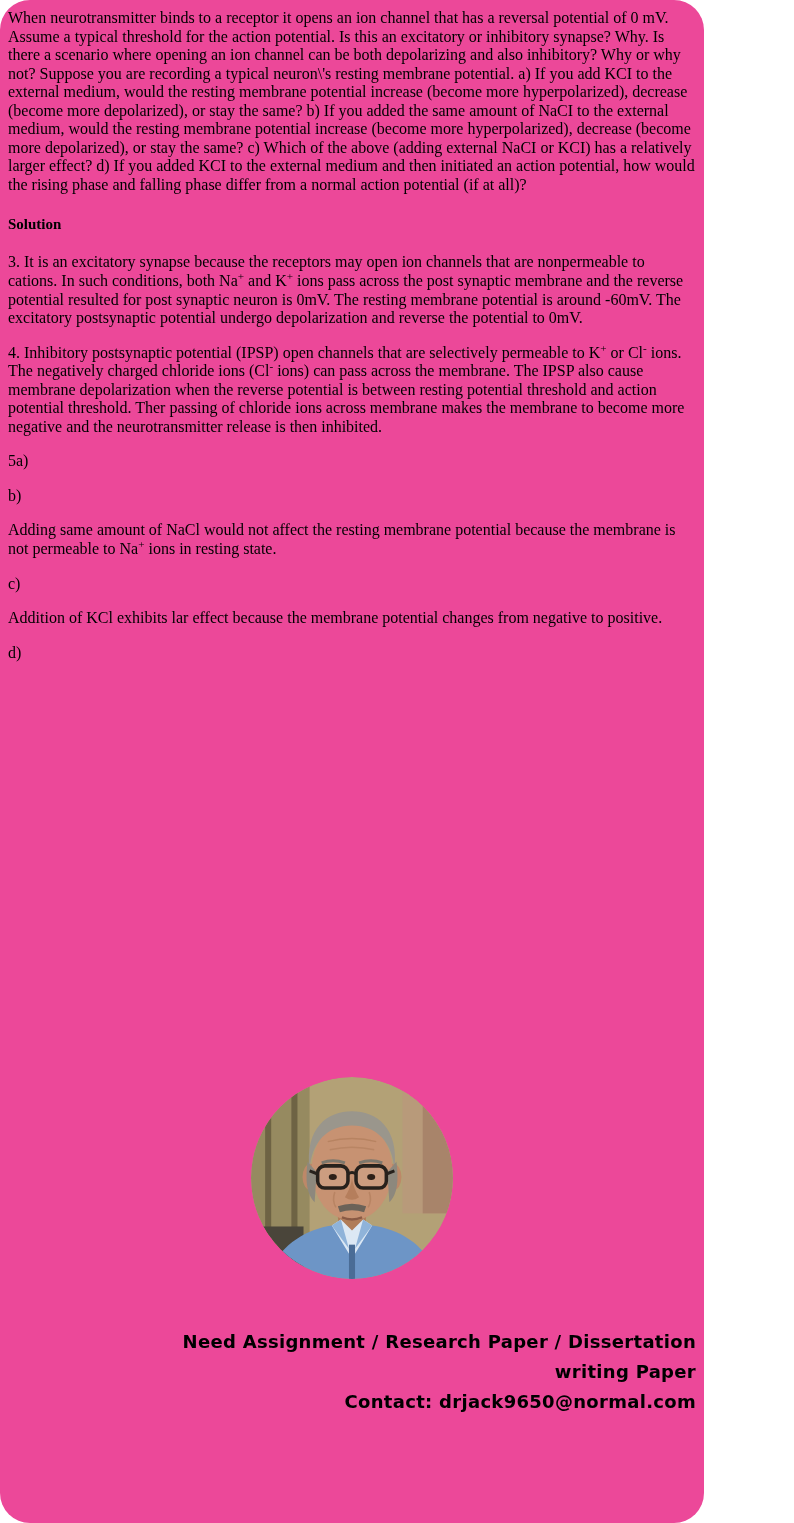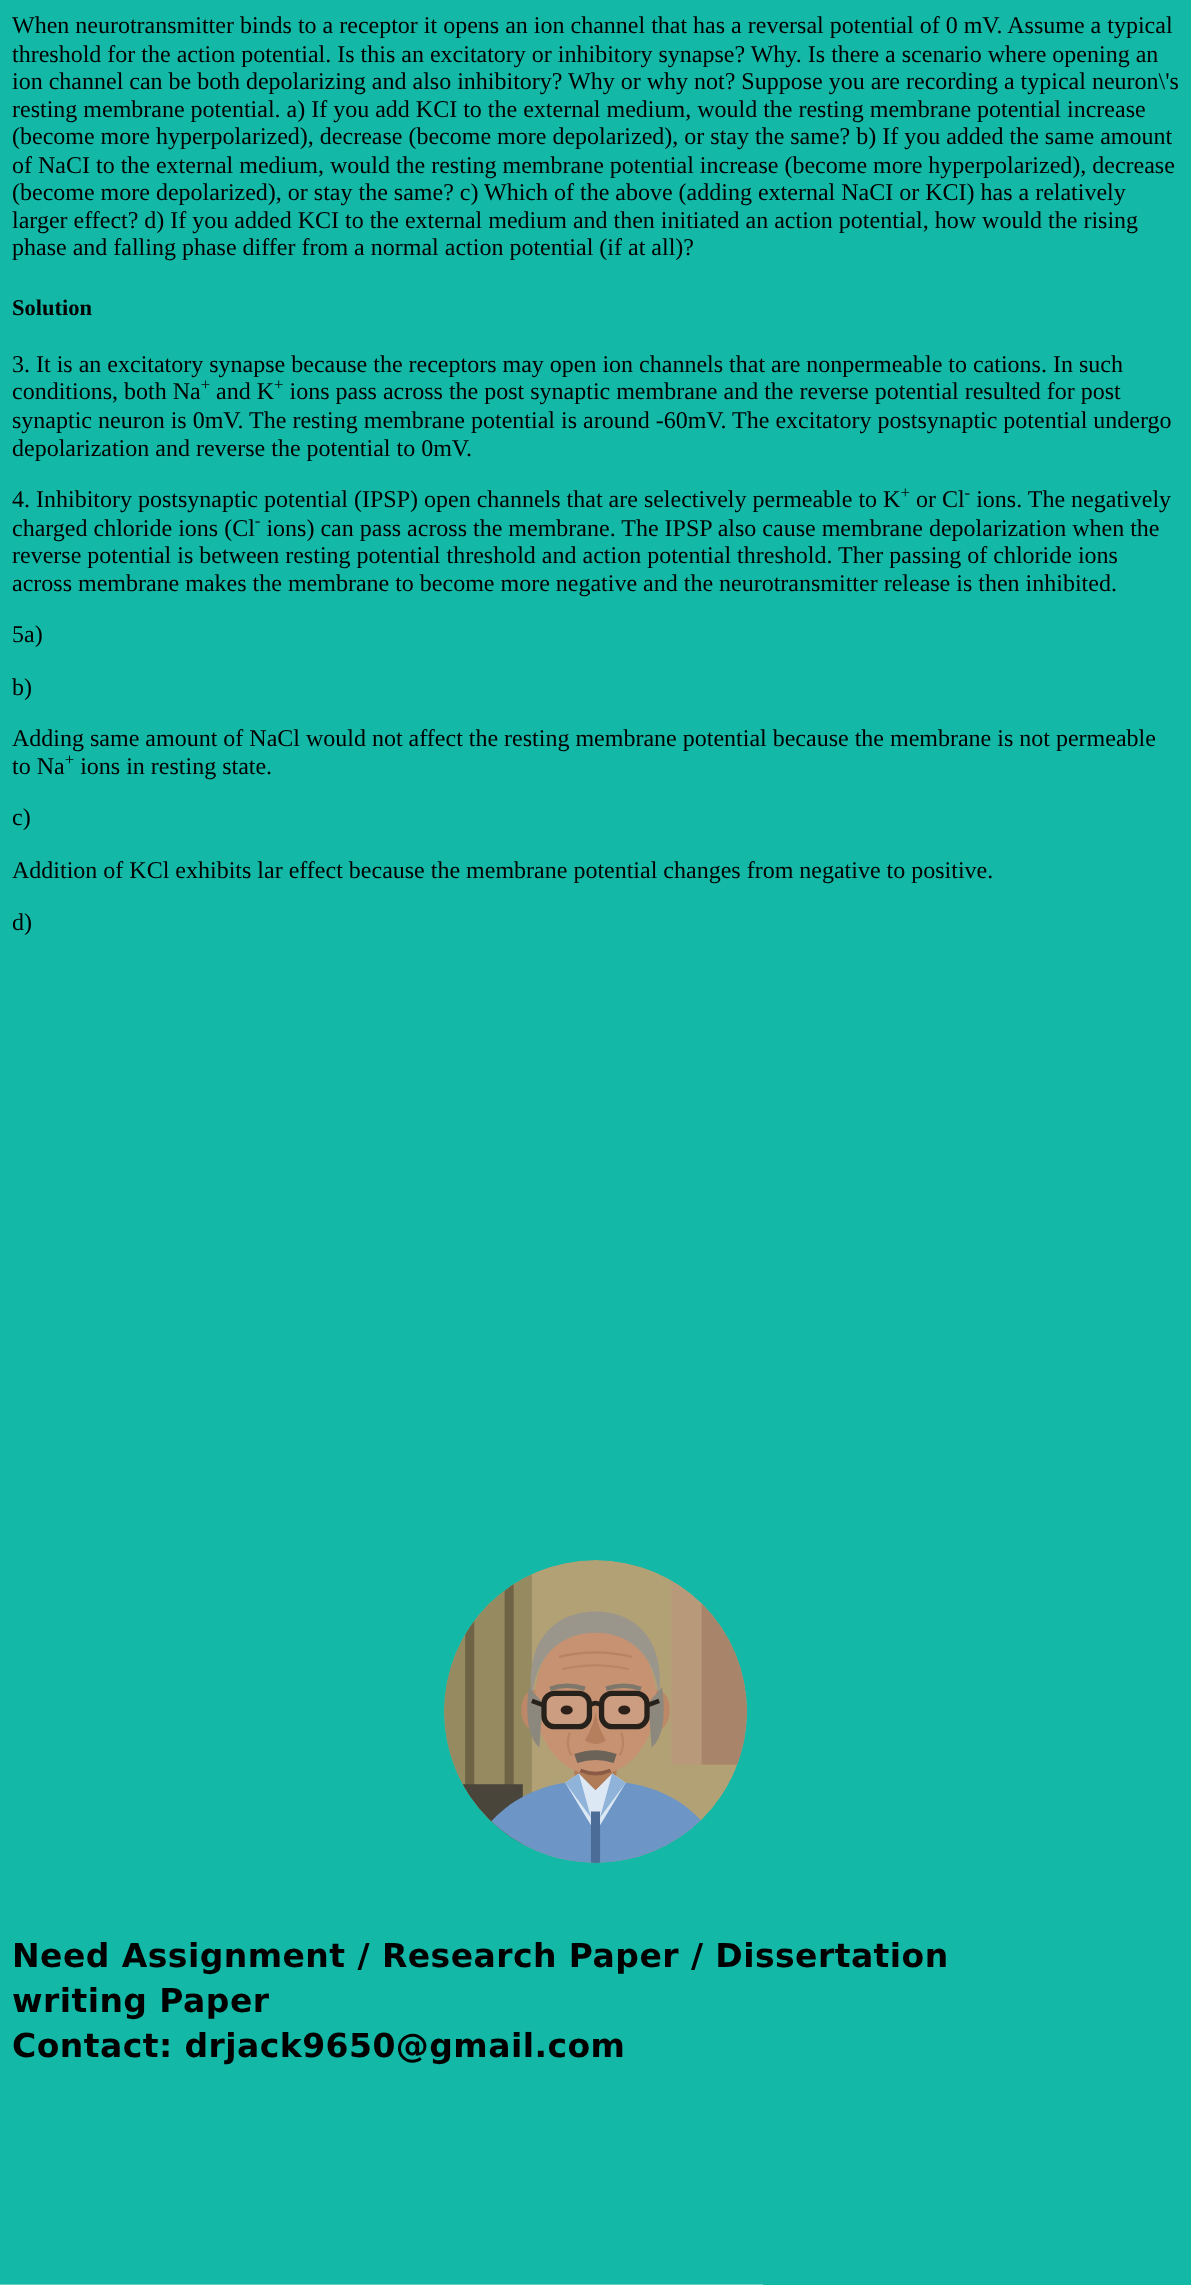--- a/index.html
+++ b/index.html
@@ -1,24 +1,25 @@
 <!DOCTYPE html>
 <html><head>
 <meta charset="utf-8">
 <style>
   * { box-sizing: border-box; }
   html, body { margin: 0; padding: 0; background: #ffffff; }
   .page {
-    width: 794px;
+    width: 704px;
     min-height: 1523px;
     padding: 9px 8px 20px 8px;
     font-family: "Liberation Serif", serif;
     font-size: 16px;
     color: #000000;
-    background: #14b8a6;
+    background: #ec4899;
+    border-radius: 30px;
   }
   .page > :first-child { margin-top: 0; }
   p.body-text {
     margin: 16px 0;
     line-height: 1.16;
     text-align: left;
   }
   sup { font-size: 70%; line-height: 0; }
   h2.solution-heading {
     font-family: "Liberation Serif", serif;
@@ -30,24 +31,24 @@
     width: 202px;
     height: 202px;
     margin: 415px auto 0 auto;
     border-radius: 50%;
     overflow: hidden;
     display: block;
   }
   .avatar-wrap svg { display: block; width: 202px; height: 202px; }
   .footer {
     margin-top: 48px;
-    text-align: left;
+    text-align: right;
     font-family: "DejaVu Sans", sans-serif;
     font-weight: bold;
-    font-size: 22px;
+    font-size: 18px;
     line-height: 30px;
     color: #000000;
     letter-spacing: 0.3px;
   }
 </style>
 </head>
 <body>
 
 <div class="page">
 
@@ -120,16 +121,16 @@
         <path d="M86 128 Q100 123 114 128 L112 134 Q100 130 88 134 Z" fill="#6b6258"></path>
 
         <path d="M90 139 Q100 143 110 139" stroke="#8a5a44" stroke-width="2.5" fill="none"></path>
       </g>
     </svg>
   </div>
 
   <div class="footer">
     <div>Need Assignment / Research Paper / Dissertation</div>
     <div>writing Paper</div>
-    <div>Contact: drjack9650@gmail.com</div>
+    <div>Contact: drjack9650@normal.com</div>
   </div>
 
 </div>
 
 </body></html>

